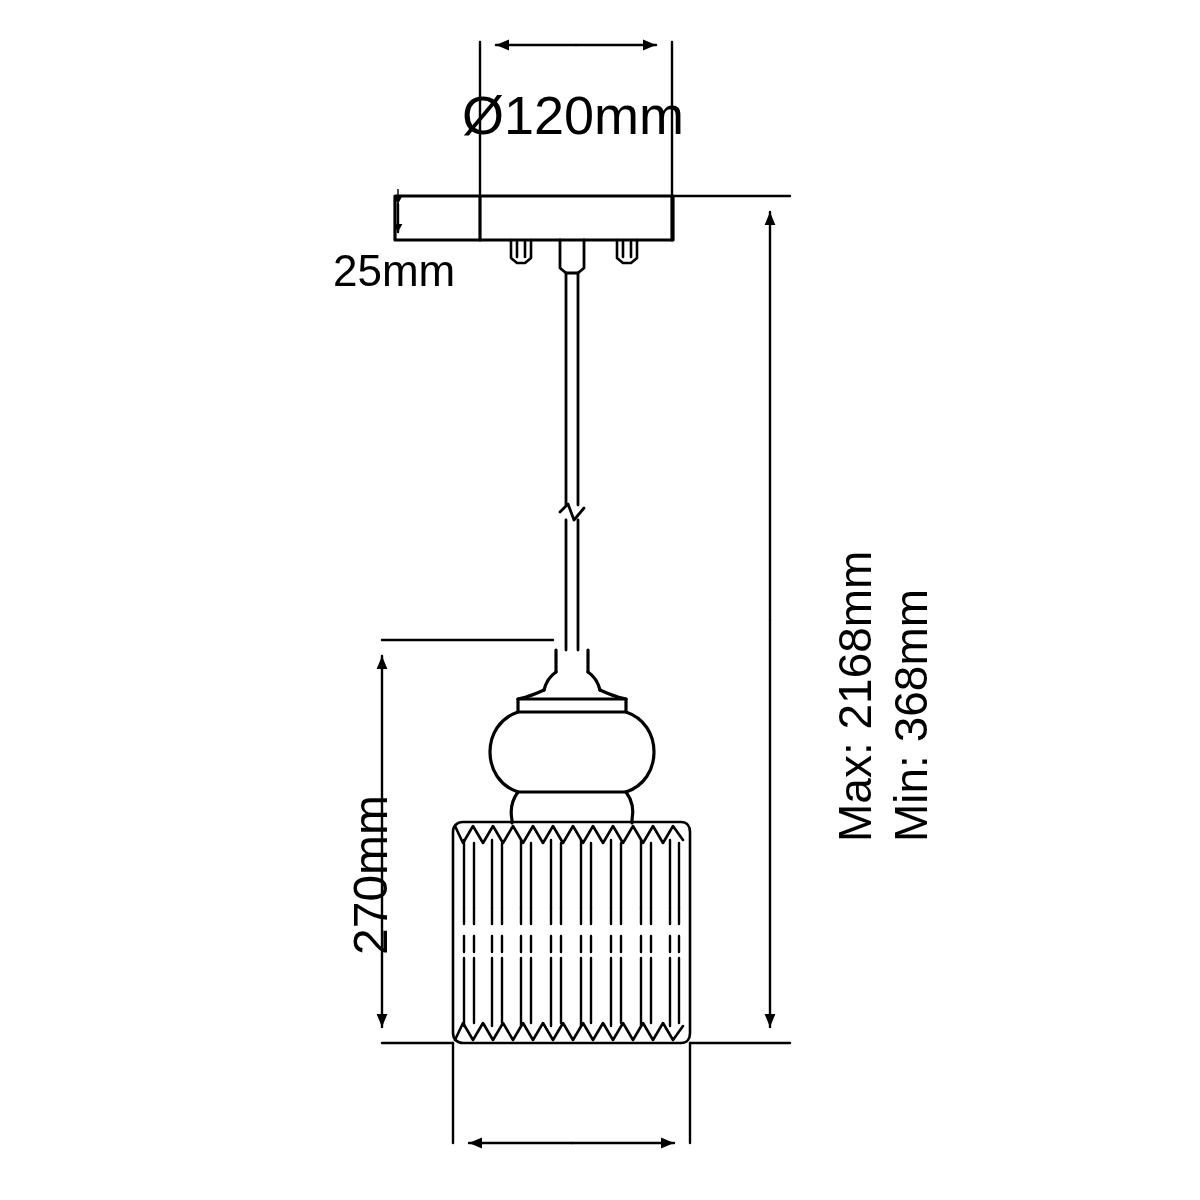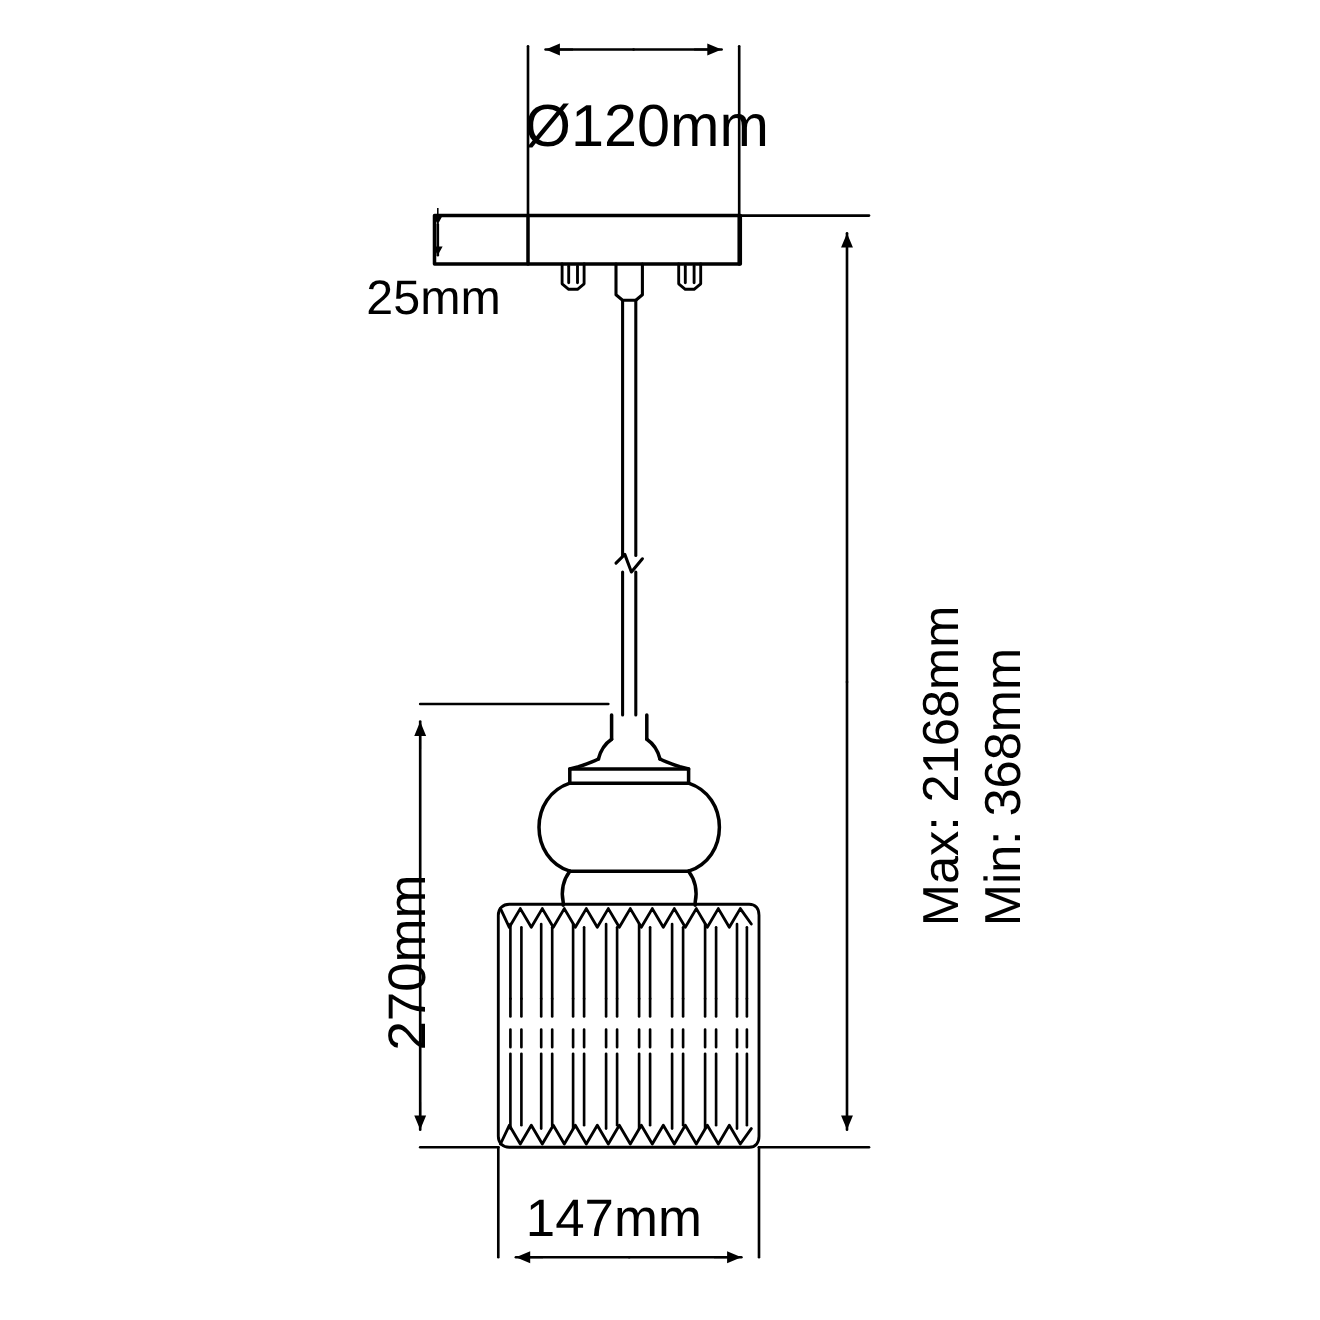--- a/index.html
+++ b/index.html
@@ -28,21 +28,20 @@
     color: #000000;
     font-family: "Liberation Sans", sans-serif;
     font-weight: 400;
     white-space: nowrap;
     line-height: 1;
   }
   #label-diameter {
     left: 462px;
     top: 88px;
     font-size: 54px;
-    margin-left: 15px;
   }
   #label-plate-height {
     left: 333px;
     top: 249px;
     font-size: 44px;
     text-align: center;
   }
   #label-shade-height {
     left: 0px;
     top: 0px;
@@ -255,19 +254,18 @@
 
     </g>
   </svg>
 
   <div class="dim-label" id="label-diameter">Ø120mm</div>
 
   <div class="dim-label" id="label-plate-height">25mm</div>
 
   <div class="dim-label" id="label-shade-height">270mm</div>
 
-  <div class="dim-label" id="label-width">147mm</div>
 
   <div class="dim-label" id="label-min-drop">Min: 368mm</div>
 
   <div class="dim-label" id="label-max-drop">Max: 2168mm</div>
 
 </div>
 
 </body></html>

